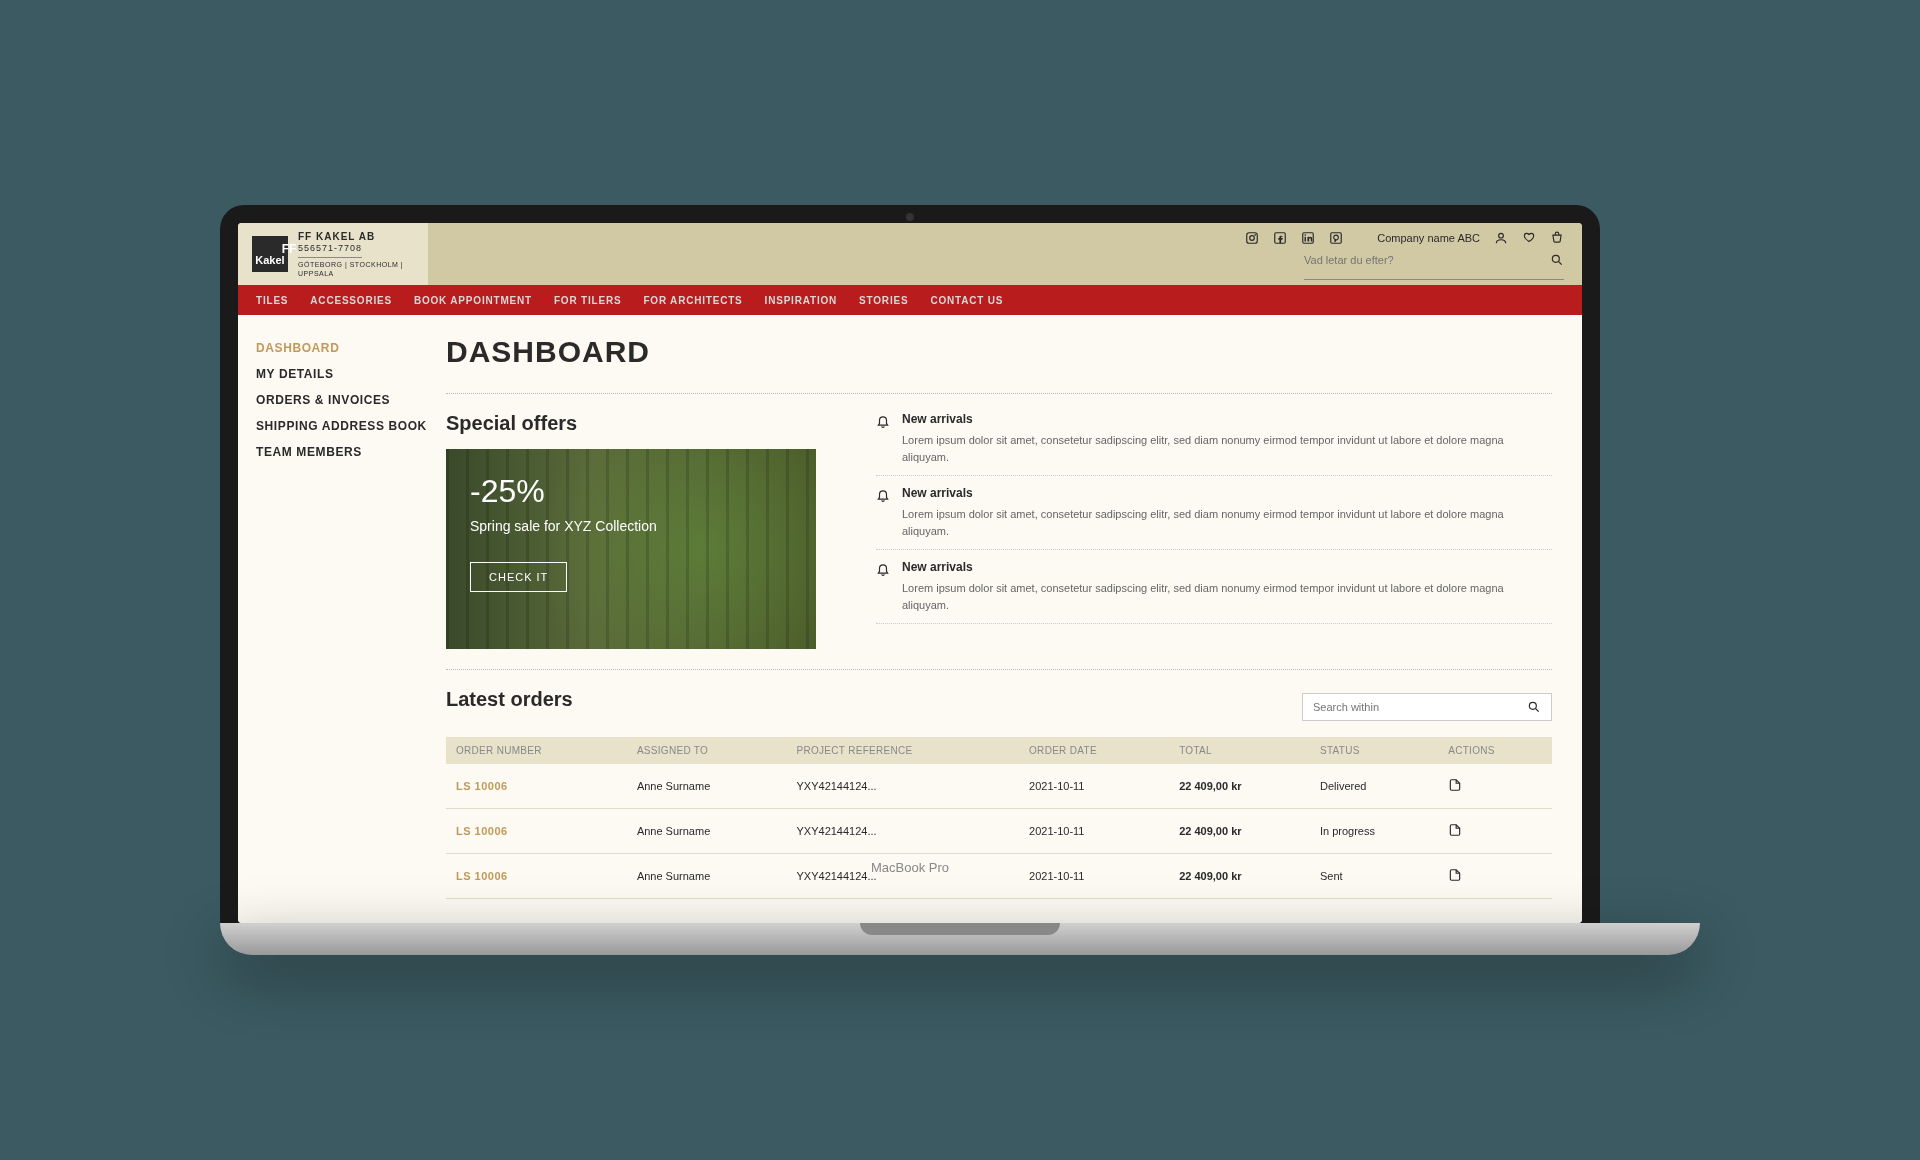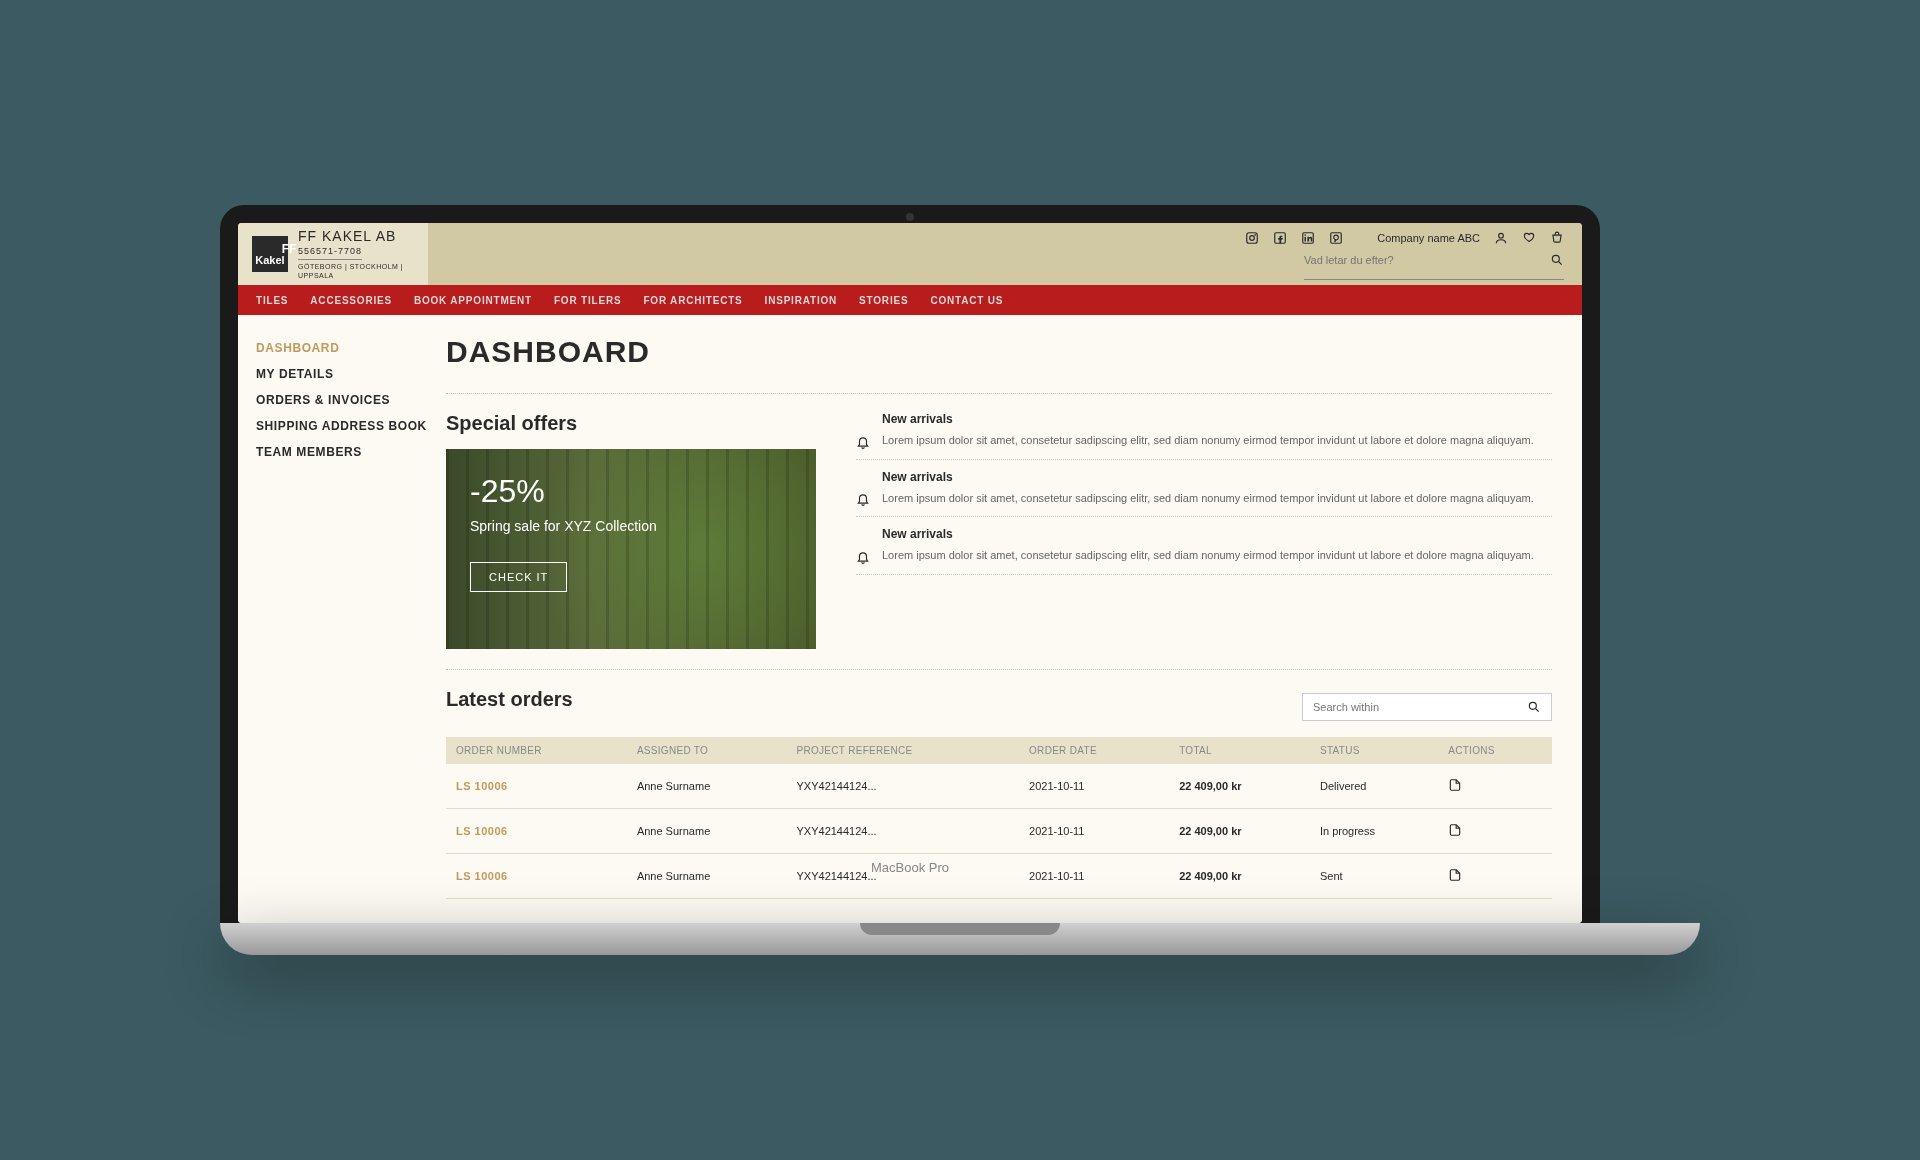--- a/index.html
+++ b/index.html
@@ -9,52 +9,52 @@
 .screen{background:#fcfaf3;border-radius:4px;overflow:hidden;height:700px;display:flex;flex-direction:column;}
 .laptop-base{width:1480px;height:32px;background:linear-gradient(180deg,#d0d0d0,#999);border-radius:0 0 60px 60px;margin:0 auto;position:relative;box-shadow:0 20px 60px rgba(0,0,0,0.4);}
 .laptop-base::before{content:'';position:absolute;top:0;left:50%;transform:translateX(-50%);width:200px;height:12px;background:#888;border-radius:0 0 12px 12px;}
 .branding{position:absolute;bottom:48px;left:50%;transform:translateX(-50%);color:#888;font-size:13px;}
 
 .header{background:#d1c8a4;display:flex;align-items:flex-start;padding:0;height:62px;}
 .logo-box{background:#e8e2cb;padding:8px 14px;display:flex;align-items:center;gap:10px;height:62px;}
 .logo-icon{width:36px;height:36px;background:#2a2a2a;color:#fff;display:flex;flex-direction:column;align-items:center;justify-content:center;font-size:11px;font-weight:bold;line-height:1;}
 .logo-icon .ff{font-size:12px;padding-left:38px;}
 .logo-text{font-size:9px;color:#2a2a2a;line-height:1.3;}
-.logo-text .name{font-weight:normal;font-size:14px;letter-spacing:1px;}
+.logo-text .name{font-weight:bold;font-size:10px;letter-spacing:1px;}
 .logo-text .num{letter-spacing:1px;border-bottom:1px solid #888;padding-bottom:2px;margin-bottom:2px;display:inline-block;}
 .logo-text .cities{font-size:7px;letter-spacing:0.5px;}
 .header-right{margin-left:auto;display:flex;flex-direction:column;align-items:flex-end;padding:8px 18px;gap:8px;width:100%;}
 .top-icons{display:flex;align-items:center;gap:14px;font-size:12px;color:#2a2a2a;}
 .top-icons .company{margin-left:20px;font-size:11px;}
 .icn{width:14px;height:14px;cursor:pointer;}
 .search-row{display:flex;align-items:center;gap:10px;width:260px;border-bottom:1px solid #888;padding-bottom:12px;}
 .search-row input{border:none;background:transparent;font-size:11px;flex:1;outline:none;color:#555;}
 
 .nav{background:#b91c1c;display:flex;gap:22px;padding:0 18px;height:30px;align-items:center;}
 .nav a{color:#d8d8d8;font-size:10px;font-weight:bold;letter-spacing:0.8px;text-decoration:none;cursor:pointer;}
 
 .content{display:flex;flex:1;overflow:hidden;background:#fcfaf3;}
 .sidebar{width:200px;padding:26px 0 0 18px;}
 .sidebar a{display:block;font-size:12px;font-weight:bold;letter-spacing:0.6px;color:#2a2a2a;text-decoration:none;margin-bottom:12px;cursor:pointer;}
 .sidebar a.active{color:#c19a5b;}
 
 .main{flex:1;padding:20px 30px 0 8px;overflow-y:auto;}
 h1{font-size:30px;font-weight:900;letter-spacing:1px;color:#2a2a2a;margin-bottom:24px;}
-.row2{display:flex;gap:40px;border-top:1px dotted #bbb;padding-top:18px;margin-bottom:20px;}
+.row2{display:flex;gap:60px;border-top:1px dotted #bbb;padding-top:18px;margin-bottom:20px;}
 .offers{width:370px;}
 .offers h2,.notif h2,.orders h2{font-size:20px;font-weight:bold;color:#2a2a2a;margin-bottom:14px;}
 .promo{height:200px;background:linear-gradient(90deg,#3a4a2a,#5a6a3a 40%,#4a5a2a);position:relative;padding:24px;color:#fff;overflow:hidden;}
 .promo::before{content:'';position:absolute;inset:0;background:repeating-linear-gradient(90deg,rgba(0,0,0,0.15) 0 3px,transparent 3px 20px),radial-gradient(circle at 70% 50%,rgba(100,140,60,0.6),transparent 60%);}
 .promo>*{position:relative;}
 .promo .pct{font-size:32px;font-weight:300;margin-bottom:8px;}
 .promo .sub{font-size:14px;margin-bottom:28px;}
 .promo .btn{border:1px solid #fff;padding:8px 18px;font-size:11px;letter-spacing:1px;display:inline-block;cursor:pointer;}
 
 .notif{flex:1;}
-.nitem{border-bottom:1px dotted #ccc;padding:10px 0;display:flex;gap:12px;align-items:flex-end;}
+.nitem{border-bottom:1px dotted #ccc;padding:10px 0;display:flex;gap:12px;}
 .nitem:first-of-type{padding-top:0;}
 .bell{width:14px;height:14px;flex-shrink:0;margin-top:2px;}
 .ntext .ntitle{font-size:12px;font-weight:bold;color:#2a2a2a;margin-bottom:6px;}
 .ntext .ndesc{font-size:11px;color:#666;line-height:1.5;}
 
 .orders{border-top:1px dotted #bbb;padding-top:18px;}
 .orders-head{display:flex;justify-content:space-between;align-items:center;margin-bottom:12px;}
 .search-box{border:1px solid #ccc;display:flex;align-items:center;padding:6px 10px;width:250px;background:#fff;}
 .search-box input{border:none;flex:1;font-size:11px;outline:none;}
 table{width:100%;border-collapse:collapse;font-size:11px;}

